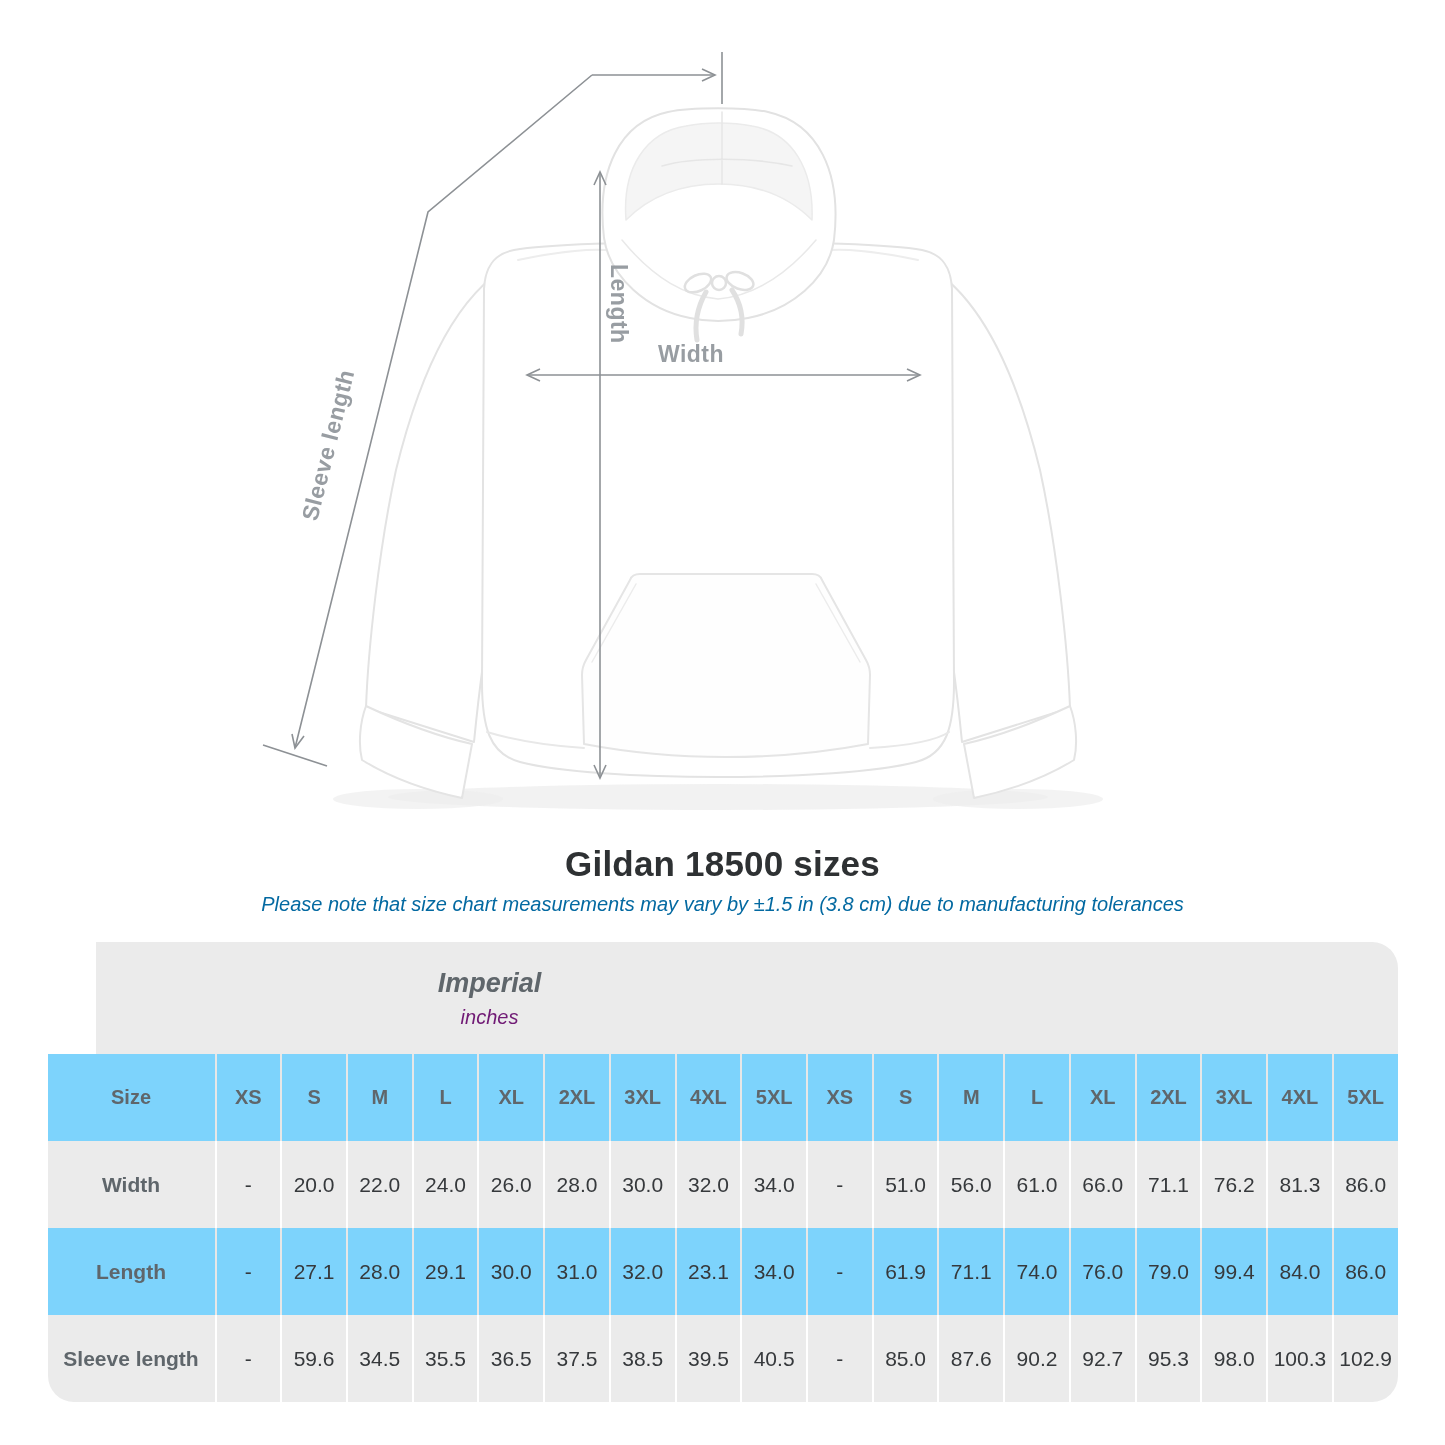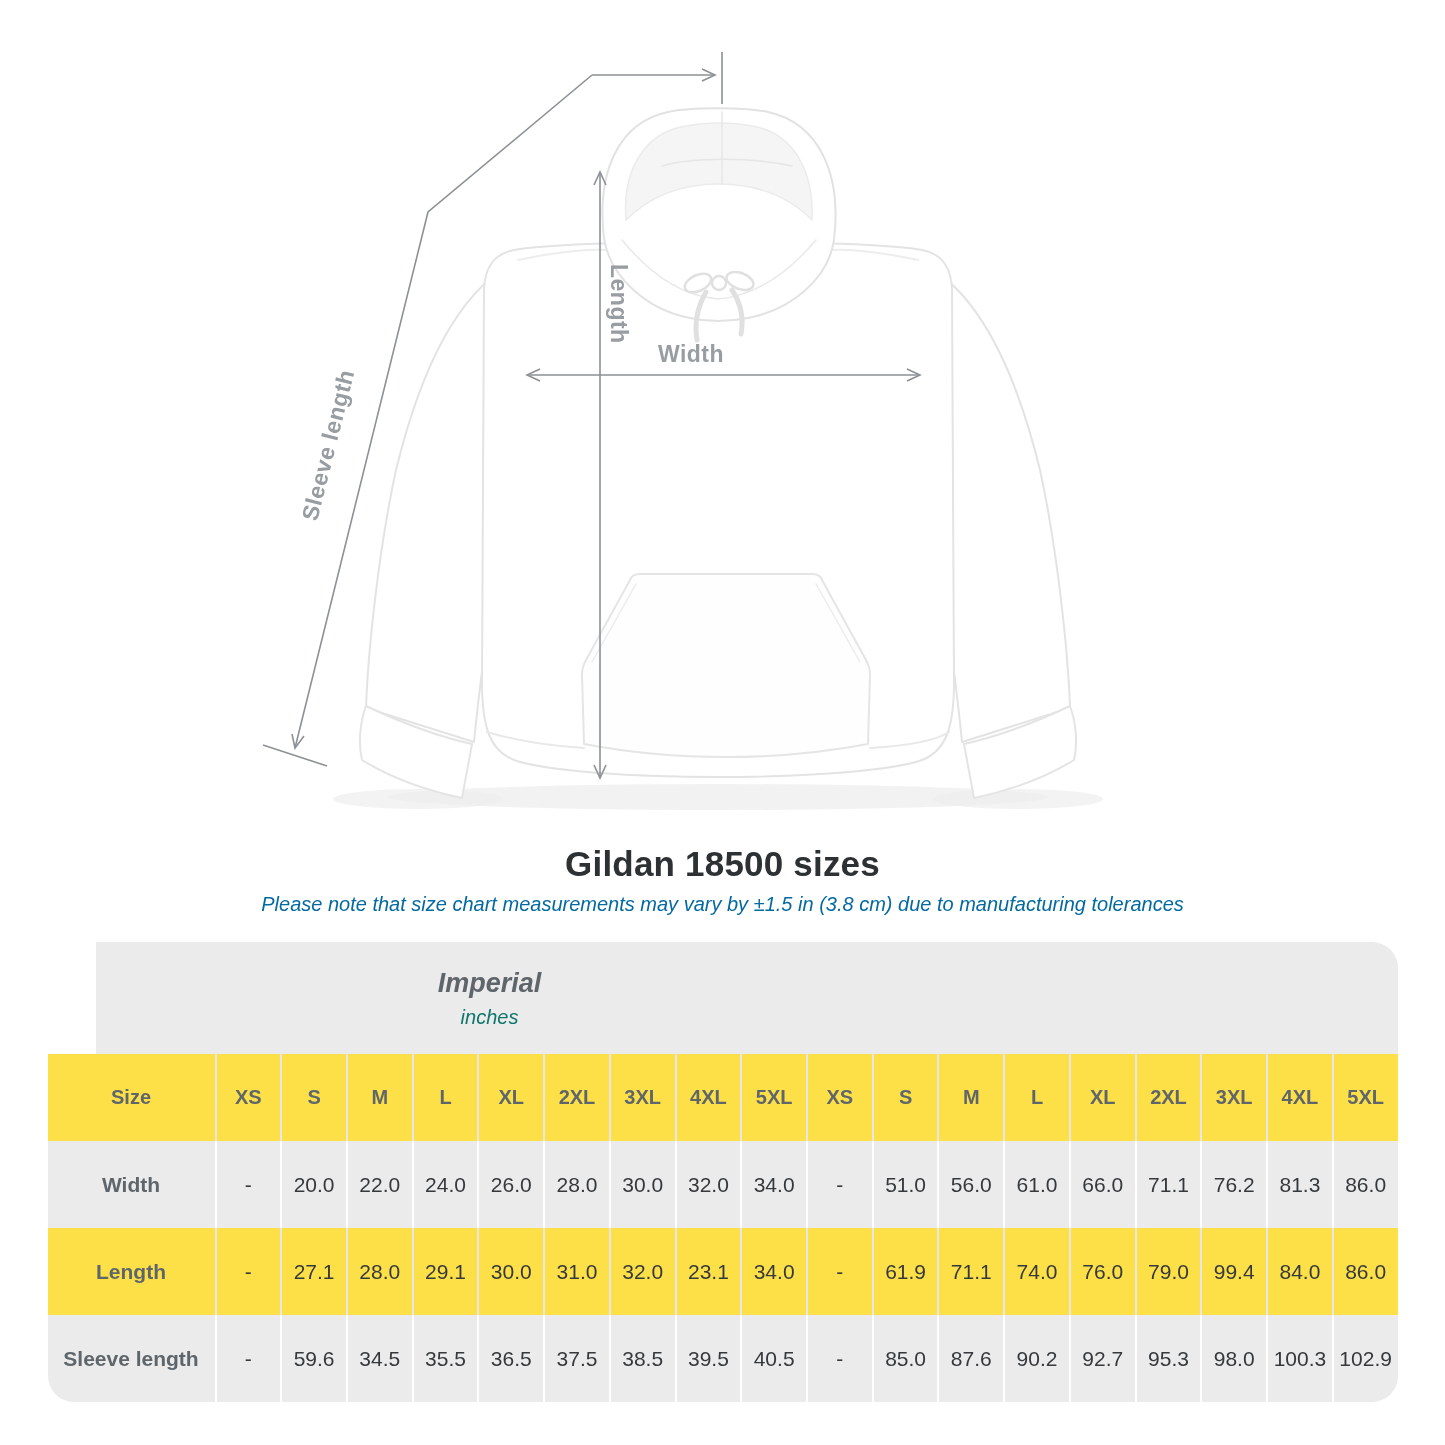--- a/index.html
+++ b/index.html
@@ -14,22 +14,22 @@
   .page-title{margin:14px 0 0;text-align:center;font-size:35px;font-weight:bold;color:#2e3133;letter-spacing:.2px;}
   .page-subtitle{margin:9px 0 0;text-align:center;font-size:20px;font-style:italic;color:#0369a1;}
   .size-table{
     width:1350px;margin:26px auto 0;border-radius:26px;overflow:hidden;
     font-family:"Liberation Sans",sans-serif;
   }
   .group-row{display:grid;grid-template-columns:758px 592px;height:112px;background:#ebebeb;margin-left:48px;}
   .group-cell{display:flex;flex-direction:column;align-items:center;justify-content:center;}
   .group-cell.imperial{padding-left:30px;}
   .group-name{font-size:27px;font-weight:bold;font-style:italic;color:#5f666b;}
-  .group-unit{font-size:20px;font-style:italic;color:#0f766e;margin-top:7px;}
-  .trow{display:grid;grid-template-columns:167px repeat(18,1fr);height:87px;background:#fde047;}
+  .group-unit{font-size:20px;font-style:italic;color:#701a75;margin-top:7px;}
+  .trow{display:grid;grid-template-columns:167px repeat(18,1fr);height:87px;background:#7dd3fc;}
   .trow.alt{background:#ebebeb;}
   .cell{display:flex;align-items:center;justify-content:center;min-width:0;}
   .trow > .cell + .cell{border-left:2px solid #e7e7e7;}
   .trow.alt > .cell + .cell{border-left-color:#ffffff;}
   .corner,.size-h{font-weight:bold;font-size:20px;color:#5f666b;}
   .row-label{font-weight:bold;font-size:21px;color:#5f666b;text-align:center;}
   .val{font-size:21px;color:#36393c;}
 </style>
 </head>
 <body>

